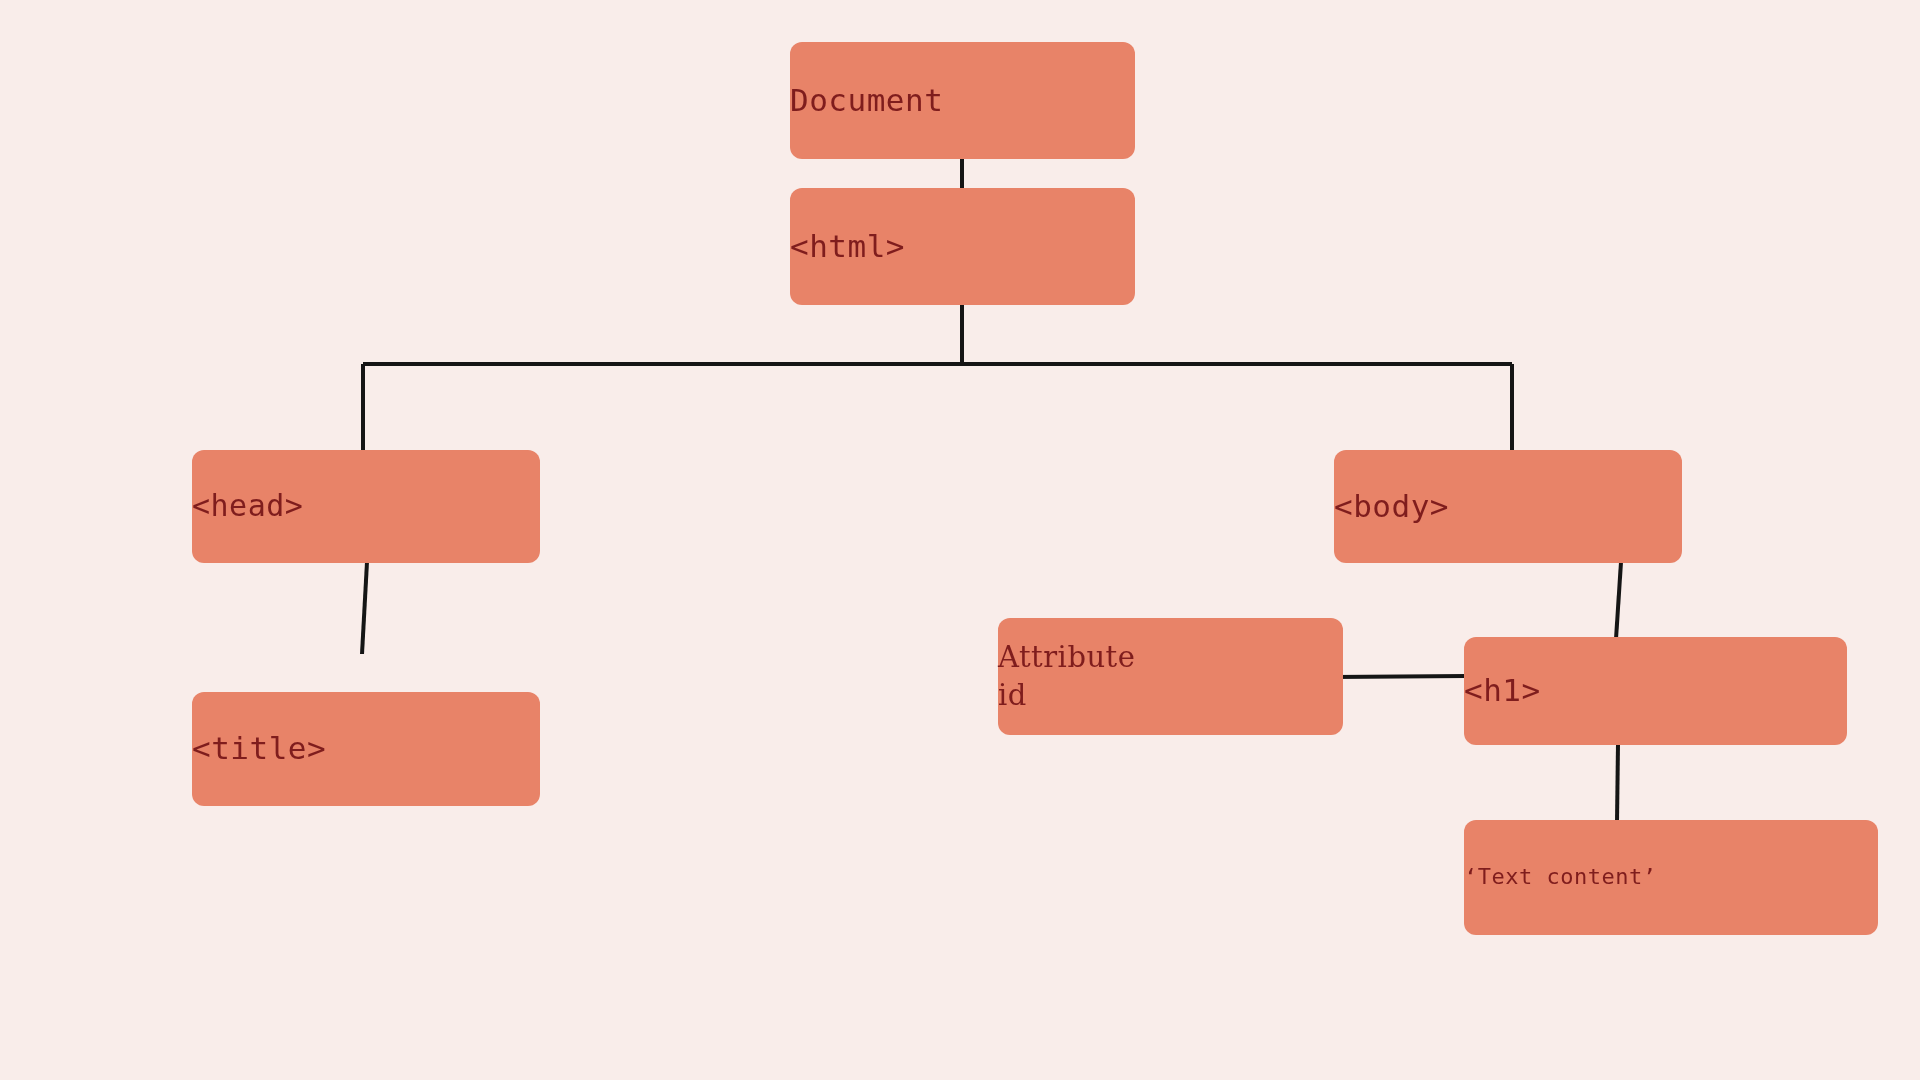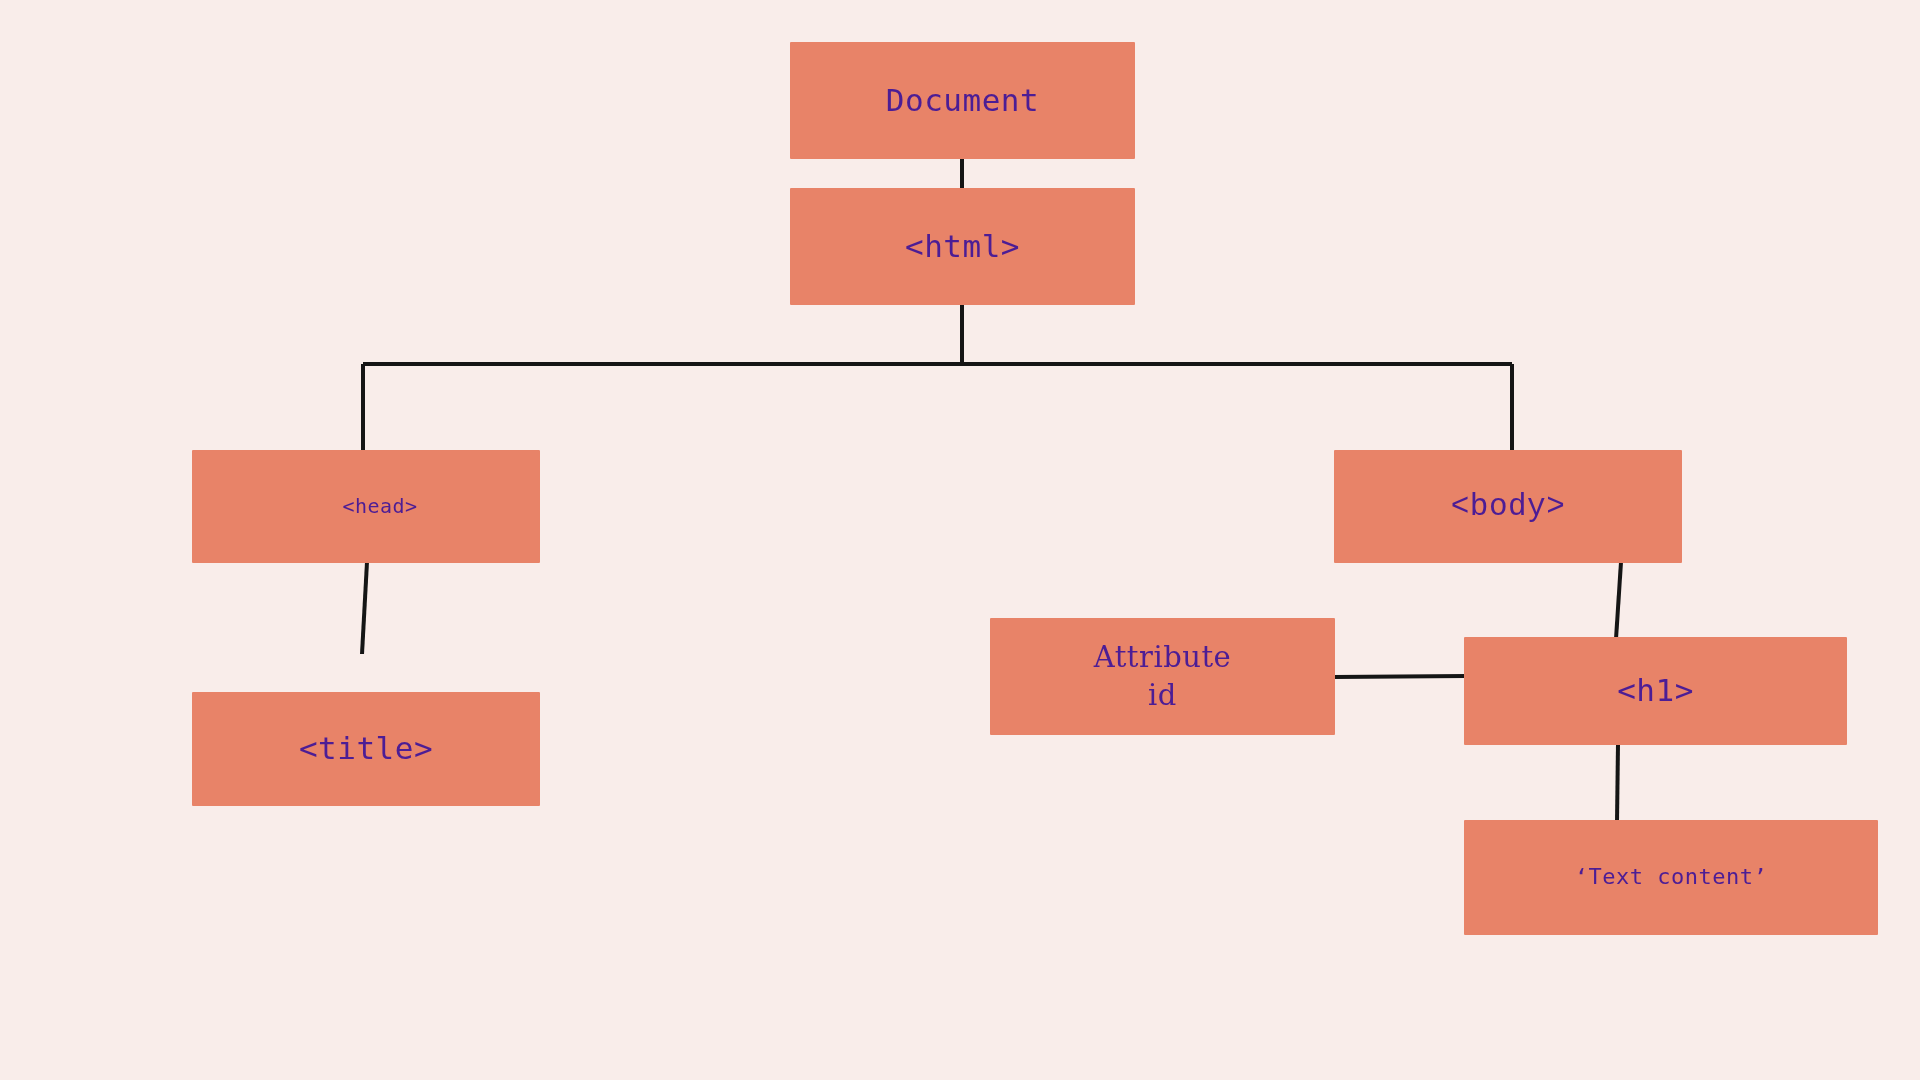--- a/index.html
+++ b/index.html
@@ -25,49 +25,50 @@
     position: absolute;
     left: 0;
     top: 0;
     width: 1920px;
     height: 1080px;
     pointer-events: none;
   }
   .node {
     position: absolute;
     background: #e88368;
-    border-radius: 1px;
-    color: #4c1d95;
+    border-radius: 12px;
+    color: #7f1d1d;
     display: flex;
     flex-direction: column;
-    align-items: center;
+    align-items: flex-start;
     justify-content: center;
     text-align: center;
     box-sizing: border-box;
     line-height: 1.28;
     letter-spacing: 0.5px;
   }
   .node .line {
     display: block;
     white-space: pre;
   }
   
   .mono {
     font-family: "DejaVu Sans Mono", "Liberation Mono", monospace;
   }
   .serif {
     font-family: "DejaVu Serif", "Liberation Serif", serif;
+    margin-left: 8px;
   }
 
   
   #node-document      { left: 790px;  top: 42px;  width: 345px; height: 117px; font-size: 31px; }
   #node-root-element  { left: 790px;  top: 188px; width: 345px; height: 117px; font-size: 31px; }
-  #node-head          { left: 192px;  top: 450px; width: 348px; height: 113px; font-size: 20px; padding-left: 28px; }
+  #node-head          { left: 192px;  top: 450px; width: 348px; height: 113px; font-size: 30px; }
   #node-title         { left: 192px;  top: 652px; width: 348px; height: 114px; font-size: 31px; margin-top: 40px; }
-  #node-body          { left: 1334px; top: 450px; width: 348px; height: 113px; font-size: 31px; font-family: Liberation Mono, monospace; }
+  #node-body          { left: 1334px; top: 450px; width: 348px; height: 113px; font-size: 31px; }
   #node-attribute     { left: 990px;  top: 618px; width: 345px; height: 117px; font-size: 29px; }
   #node-h1            { left: 1464px; top: 637px; width: 383px; height: 108px; font-size: 31px; }
   #node-text-content  { left: 1464px; top: 820px; width: 414px; height: 115px; font-size: 22px; }
 </style>
 </head>
 <body>
 
 <div id="diagram">
 
   <svg class="edge-layer" viewBox="0 0 1920 1080" width="1920" height="1080" xmlns="http://www.w3.org/2000/svg">

